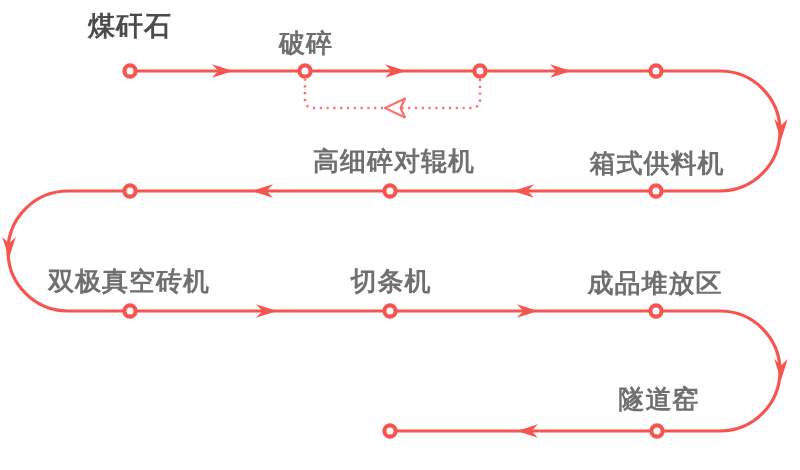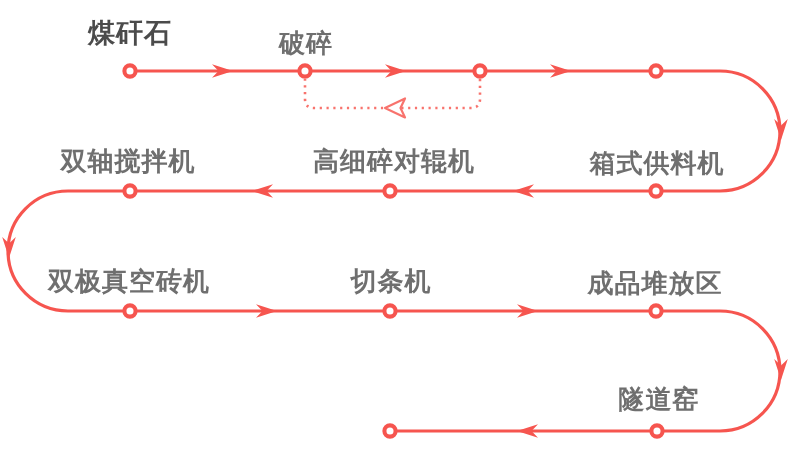--- a/index.html
+++ b/index.html
@@ -79,24 +79,23 @@
     <circle class="node" cx="656" cy="191" r="5.6"></circle>
     <circle class="node" cx="390" cy="191" r="5.6"></circle>
     <circle class="node" cx="130" cy="191" r="5.6"></circle>
     <circle class="node" cx="130" cy="311" r="5.6"></circle>
     <circle class="node" cx="390" cy="311" r="5.6"></circle>
     <circle class="node" cx="656" cy="311" r="5.6"></circle>
     <circle class="node" cx="657" cy="431" r="5.6"></circle>
     <circle class="node" cx="390" cy="431" r="5.6"></circle>
   </svg>
 
-  <div class="label bold" style="left:130px;top:19px">煤矸石</div>
+  <div class="label bold" style="left:130px;top:12px">煤矸石</div>
   <div class="label" style="left:306px;top:29px">破碎</div>
 
-  <div class="label" style="left:128px;top:147px">双轴搅拌机</div>
   <div class="label" style="left:657px;top:149px">箱式供料机</div>
   <div class="label" style="left:394px;top:147px">高细碎对辊机</div>
 
   <div class="label" style="left:129px;top:267px">双极真空砖机</div>
   <div class="label" style="left:391px;top:267px">切条机</div>
   <div class="label" style="left:655px;top:269px">成品堆放区</div>
 
   <div class="label" style="left:659px;top:385px">隧道窑</div>
 
 </div>

